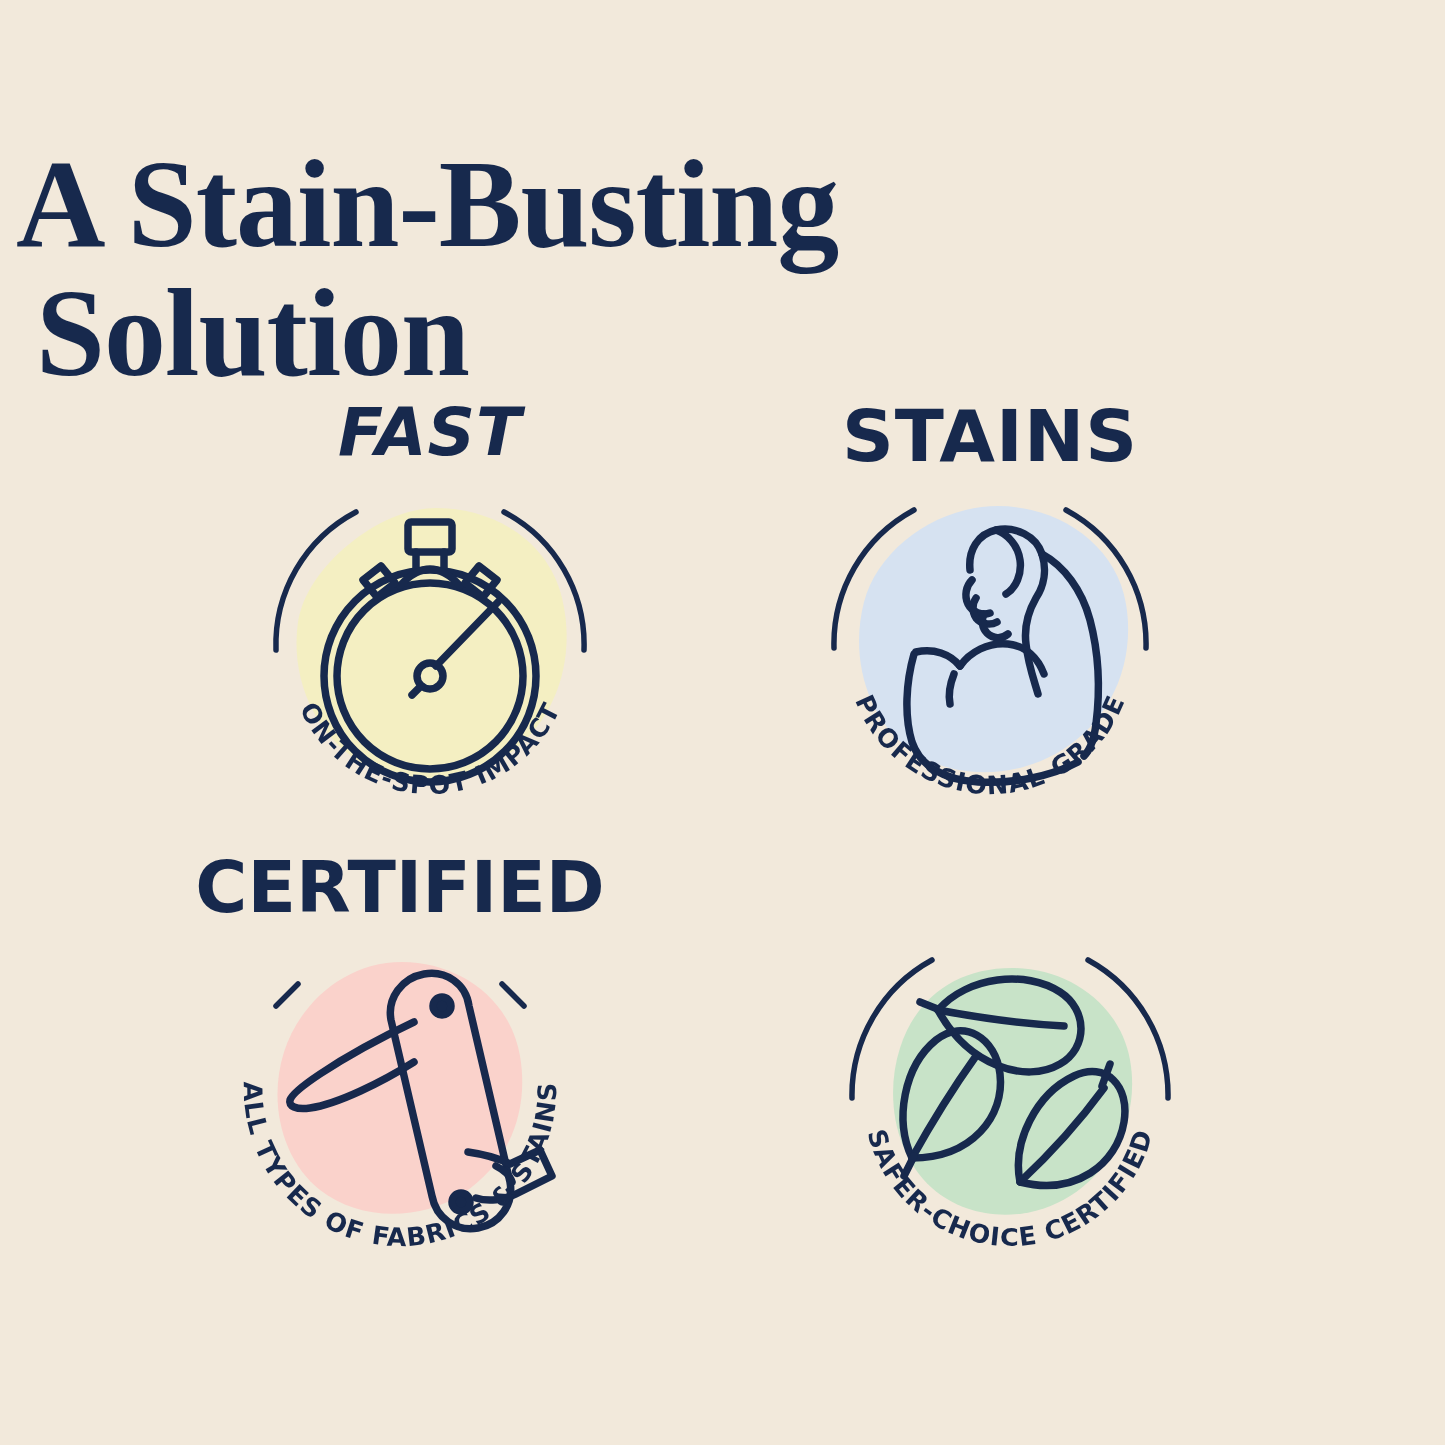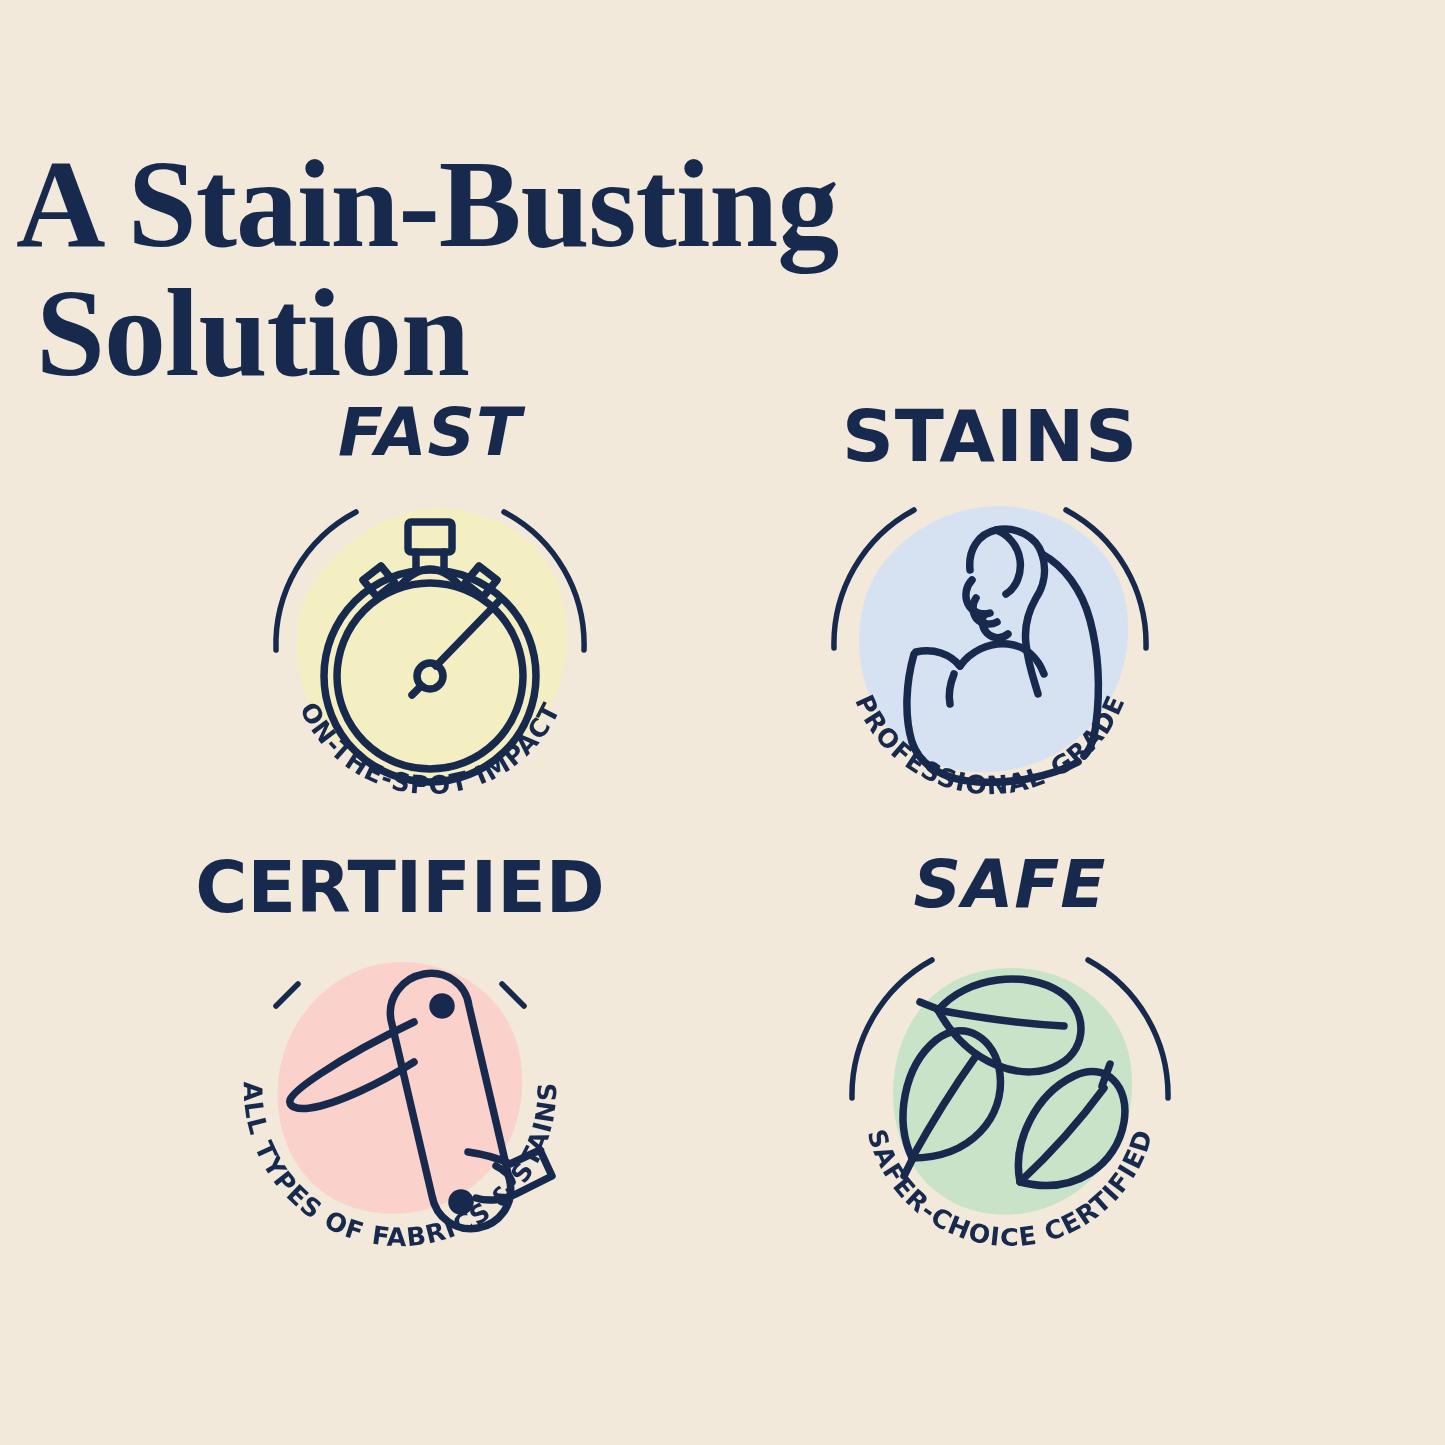--- a/index.html
+++ b/index.html
@@ -262,21 +262,20 @@
           </g>
 
           <text class="curvetext">
             <textPath href="#capPathUni" startOffset="50%" text-anchor="middle">ALL TYPES OF FABRICS &amp; STAINS</textPath>
           </text>
         </svg>
       </div>
     </div>
 
     <div class="badge b4">
-      <div class="badge-title">SAFE</div>
       <div class="badge-art">
         <svg viewBox="0 0 380 380" xmlns="http://www.w3.org/2000/svg">
           <defs>
             <path id="capPathSafe" d="M 44 186 A 146 146 0 0 0 336 186"></path>
           </defs>
 
           <path class="blob" fill="#C8E3C8" d="M 192 54
                    C 248 54 300 90 310 146
                    C 320 202 294 254 250 282
                    C 206 310 148 306 112 274

